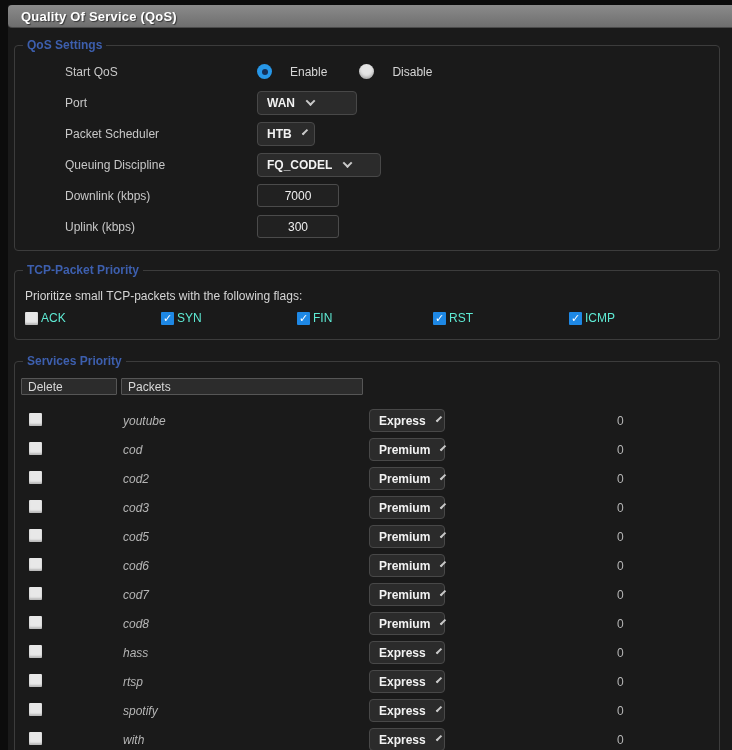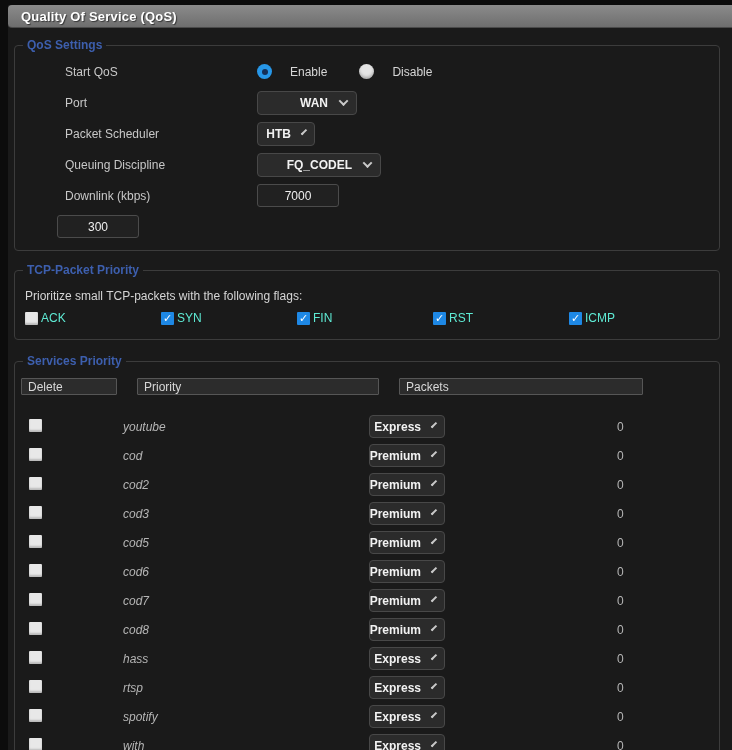--- a/index.html
+++ b/index.html
@@ -51,21 +51,21 @@
     cursor:pointer;
   }
   .radio.on  { background:#2797e8; }
   .radio.on .dot { width:6px; height:6px; border-radius:50%; background:#142f57; }
   .radio.off { background:#e4e4e4; box-shadow:inset 0 -2px 3px rgba(0,0,0,.25); }
   .radio-label { color:#d6d6d6; margin-right:14px; }
   
   .select {
     height:24px; background:#2b2b2b;
     border:1px solid #484848; border-radius:4px;
-    display:inline-flex; align-items:center; justify-content:flex-end;
+    display:inline-flex; align-items:center; justify-content:flex-start;
     padding:0 9px; cursor:pointer;
   }
   .select .sel-val { color:#f2f2f2; font-weight:bold; }
   .chevron {
     width:7px; height:7px;
     border-right:2px solid #c9c9c9; border-bottom:2px solid #c9c9c9;
     transform:rotate(45deg) translate(-1px,-1px);
     margin-left:12px;
   }
   .w-wan  { width:100px; }
@@ -88,21 +88,21 @@
     display:inline-flex; align-items:center; justify-content:center;
     cursor:pointer; flex:0 0 auto;
   }
   .checkbox.unchecked { background:#e8e8e8; box-shadow:inset 0 -2px 2px rgba(0,0,0,.2); }
   .checkbox.checked   { background:#1e88e5; color:#ffffff; font-size:11px; font-weight:bold; line-height:1; }
   .flag-label { color:#5eead4; margin-left:3px; }
   
   .svc-table { margin-top:6px; }
   .svc-header {
     display:grid; grid-template-columns:96px 242px 244px 1fr;
-    column-gap:20px; margin-bottom:17px;
+    column-gap:4px; margin-bottom:11px;
   }
   .svc-header .hcell {
     height:17px; line-height:16px;
     background:#2c2c2c;
     border:1px solid #565656; border-radius:1px;
     color:#d8d8d8; padding-left:6px; font-size:12px;
   }
   .svc-row {
     display:grid; grid-template-columns:96px 242px 244px 1fr;
     column-gap:4px; align-items:center; height:29px;
@@ -159,20 +159,21 @@
         <span class="chevron"></span>
       </span>
     </div>
 
     <div class="form-row">
       <span class="lbl">Downlink (kbps)</span>
       <input class="txt" type="text" value="7000" style="">
     </div>
 
     <div class="form-row">
+      <span class="lbl">Uplink (kbps)</span>
       <input class="txt" type="text" value="300" style="">
     </div>
   </fieldset>
 
   <fieldset style="margin-top:12px;">
     <legend>TCP-Packet Priority</legend>
     <div class="tcp-desc">Prioritize small TCP-packets with the following flags:</div>
     <div class="flags-row">
         <span class="flag-item">
     <span class="checkbox unchecked"></span>
@@ -195,21 +196,20 @@
     <span class="flag-label">ICMP</span>
   </span>
       </div>
   </fieldset>
 
   <fieldset style="margin-top:14px; padding-bottom:16px;">
     <legend>Services Priority</legend>
     <div class="svc-table">
       <div class="svc-header">
         <div class="hcell">Delete</div>
-        <div class="hcell">Priority</div>
         <div class="hcell">Packets</div>
       </div>
       <div id="svc-body">
           <div class="svc-row">
     <div class="c-del">
       <span class="checkbox unchecked"></span>
     </div>
     <div class="c-name">youtube</div>
     <div class="c-pri">
       <span class="select">

